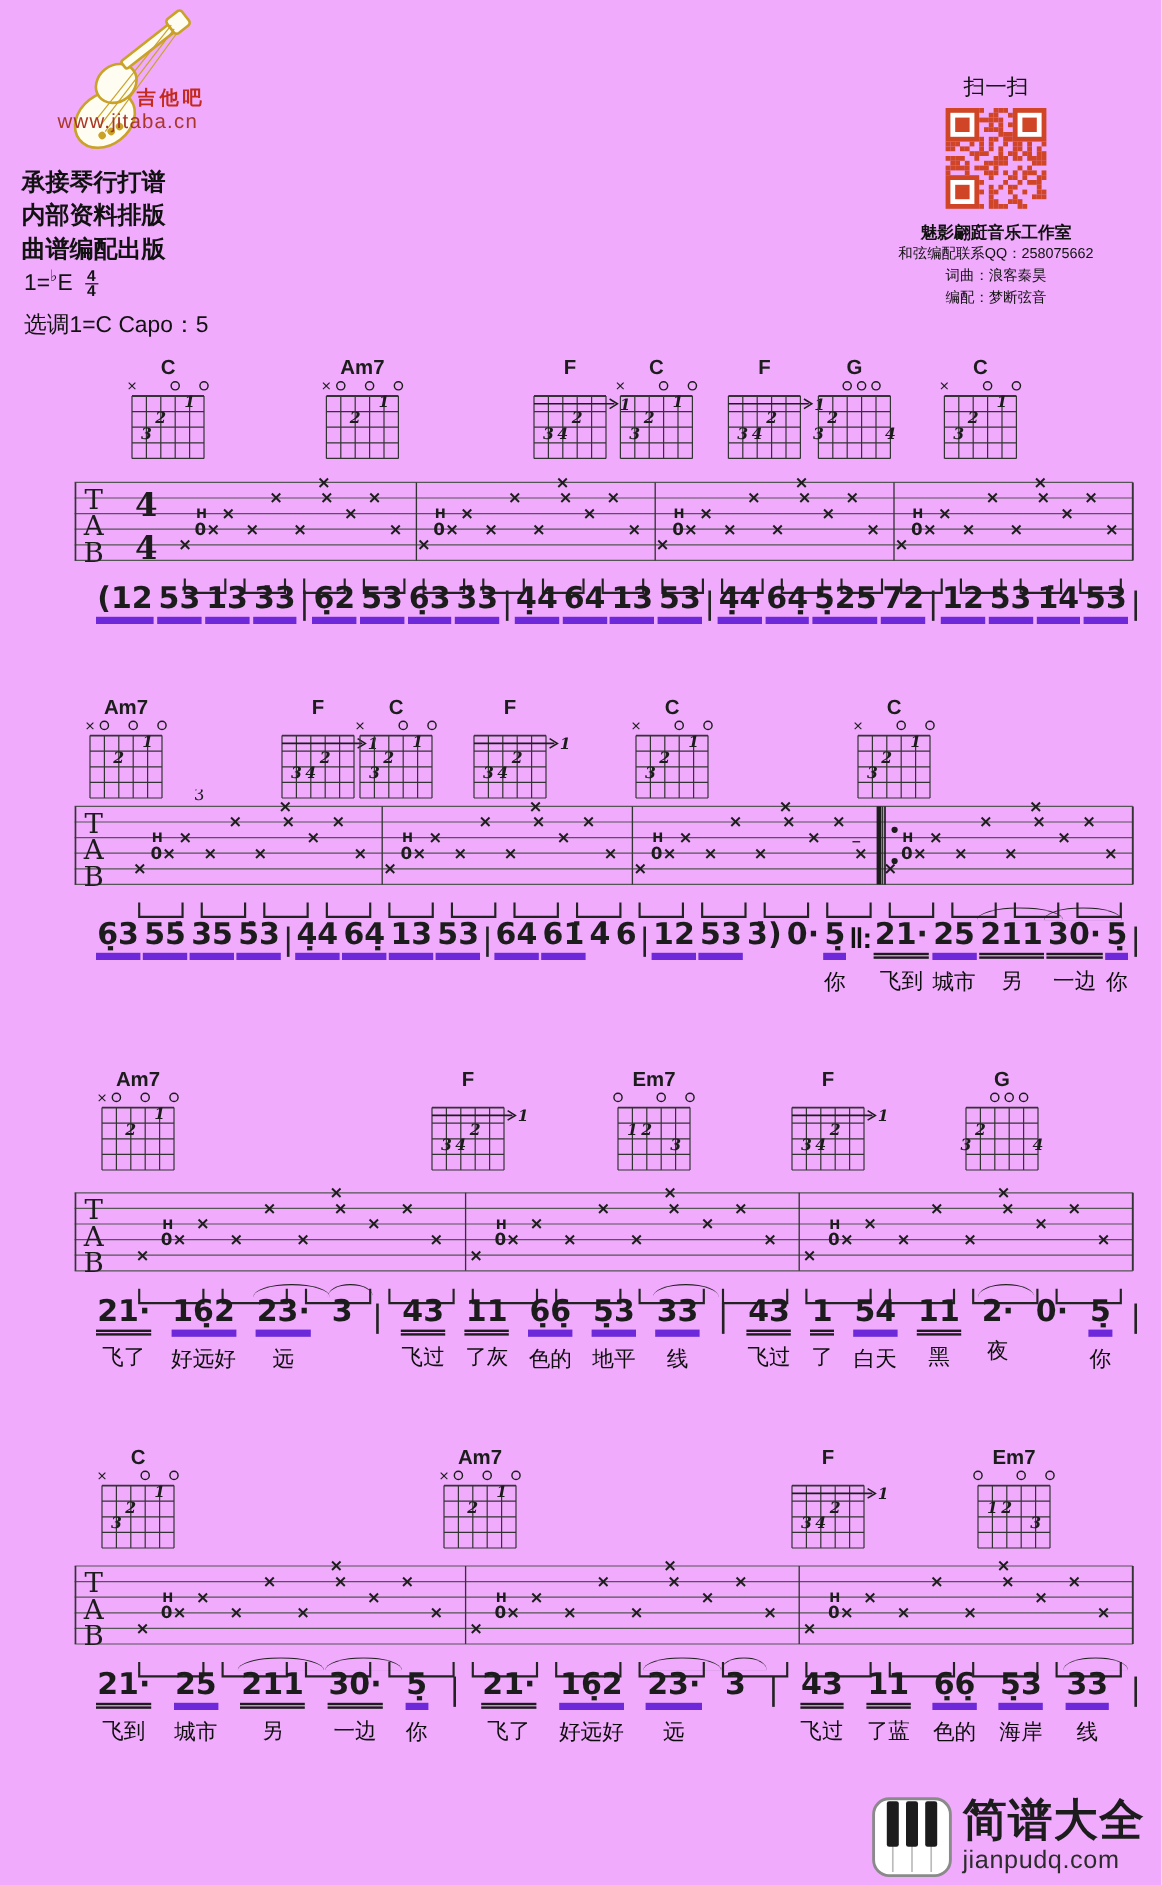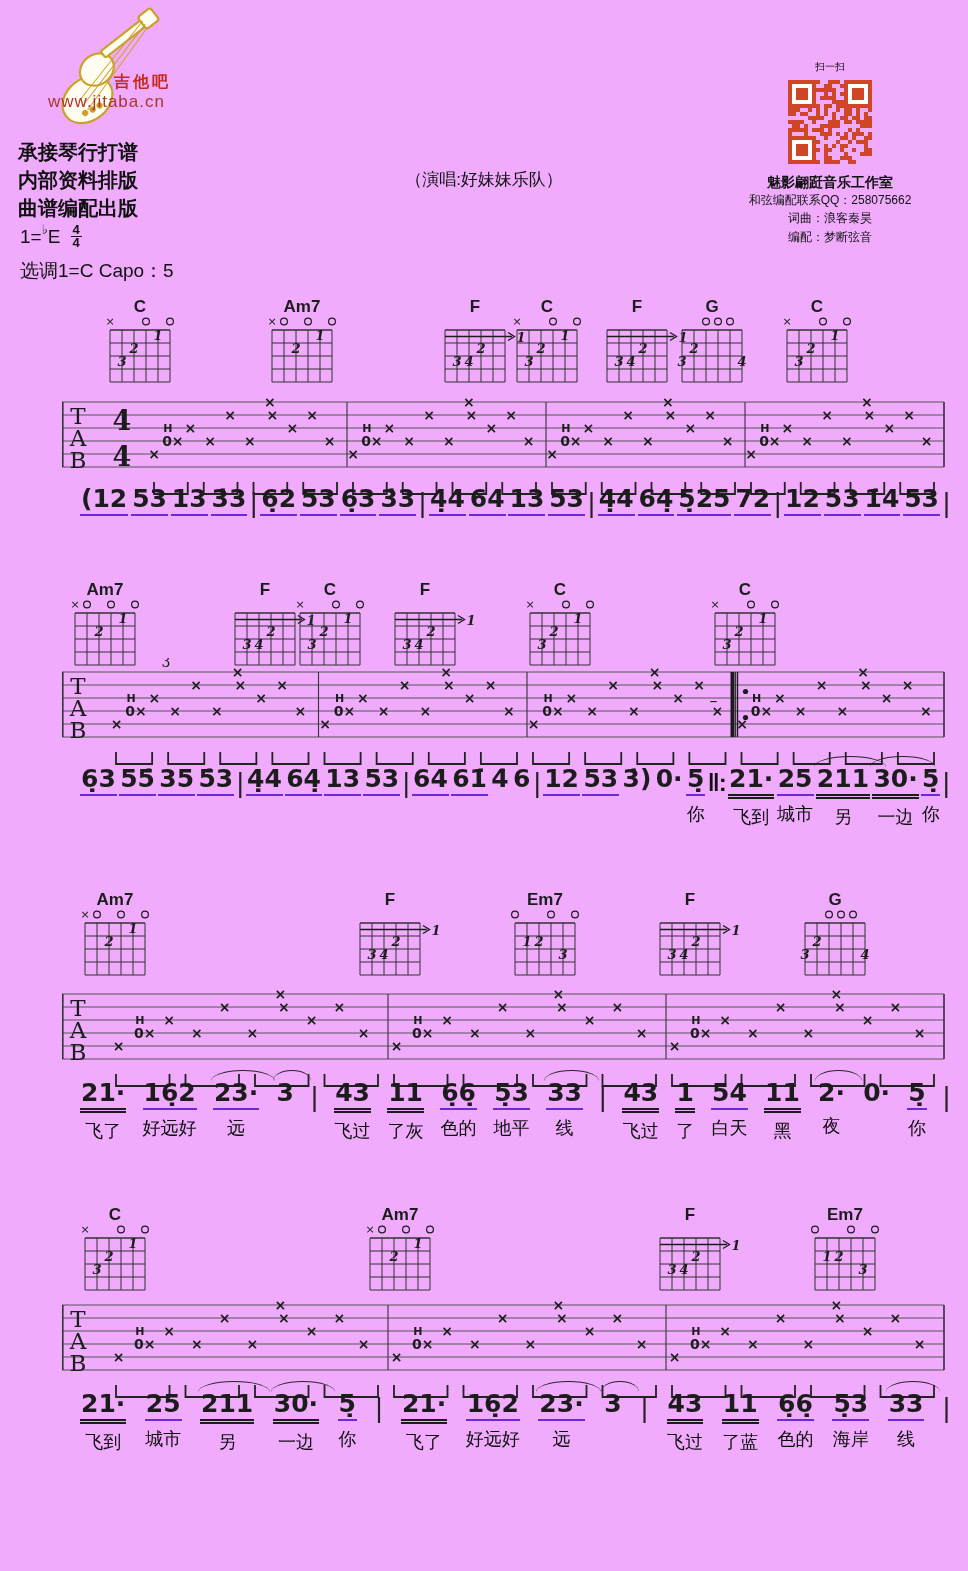--- a/index.html
+++ b/index.html
@@ -12,33 +12,33 @@
   #title{position:absolute;left:0;top:70px;width:100%;text-align:center;
          font-size:42px;font-weight:900;letter-spacing:2px;color:#000;}
   #artist{position:absolute;left:0;top:168px;width:100%;text-align:center;font-size:17px;color:#111;}
   #services{position:absolute;left:18px;top:138px;font-size:20px;line-height:28px;font-weight:600;color:#111;}
   #keysig{position:absolute;left:20px;top:224px;font-size:19px;color:#111;display:flex;align-items:center;}
   #keysig .flat{font-size:13px;vertical-align:super;position:relative;top:-7px;}
   #keysig .frac{display:inline-flex;flex-direction:column;align-items:center;font-size:13px;line-height:12px;margin-left:10px;font-weight:600;}
   #keysig .frac .tp{border-bottom:1px solid #111;padding:0 2px;}
   #capo{position:absolute;left:20px;top:258px;font-size:19px;color:#111;}
   #qrblock{position:absolute;right:48px;top:60px;width:180px;text-align:center;color:#111;}
-  #qrblock .scan{font-size:10px;margin-bottom:2px;}
+  #qrblock .scan{font-size:18px;margin-bottom:2px;}
   #qrblock .studio{font-size:14px;font-weight:bold;margin-top:2px;}
   #qrblock .contact{font-size:12px;}
   #qrblock .credit{font-size:12px;line-height:19px;}
   
   .chordrow{position:absolute;left:0;width:968px;height:96px;}
   .chord{position:absolute;top:0;}
   .staffwrap{position:absolute;left:62px;width:895px;}
   .numrow{position:absolute;left:80px;right:18px;display:flex;justify-content:space-between;align-items:flex-start;}
   .tok{display:inline-flex;flex-direction:column;align-items:center;}
   .num{font-family:"DejaVu Sans","Liberation Sans",sans-serif;font-weight:700;font-size:25px;
        line-height:1.05;color:#1c1c1c;padding:0 1px 2px;position:relative;white-space:nowrap;}
-  .u1{border-bottom:2px solid #6d28d9;}
+  .u1{border-bottom:6px solid #6d28d9;}
   .u2{border-bottom:5px double #1c1c1c;}
   .u0{border-bottom:none;}
   .num.a::before{content:"";position:absolute;left:-2px;right:-16px;top:-10px;height:10px;
        border-top:1.7px solid #222;border-radius:50% 50% 0 0 / 100% 100% 0 0;}
   .ly{font-size:18px;margin-top:6px;color:#0d0d0d;white-space:nowrap;}
   .bar{font-size:27px;font-weight:300;color:#222;padding-top:2px;}
   .rep{font-size:24px;font-weight:bold;color:#111;padding-top:3px;letter-spacing:-1px;}
   
   #footer{position:absolute;right:14px;bottom:6px;display:flex;align-items:flex-start;}
   #footer .txt{margin-left:8px;}
@@ -62,21 +62,20 @@
         <line x1="52" y1="96" x2="150" y2="68" stroke-width="1"></line>
         <circle cx="48" cy="97" r="2" fill="#c9a227"></circle>
         <circle cx="56" cy="99" r="2" fill="#c9a227"></circle>
         <circle cx="64" cy="100" r="2" fill="#c9a227"></circle>
       </g>
     </svg>
     <span class="site-name">吉他吧</span>
     <span class="site-url">www.jitaba.cn</span>
   </div>
 
-  <div id="artist">（演唱:好妹妹乐队）</div>
 
   <div id="services">
     <div>承接琴行打谱</div>
     <div>内部资料排版</div>
     <div>曲谱编配出版</div>
   </div>
 
   <div id="keysig">
     <span>1=</span>
       <span class="flat">♭</span>
@@ -1285,14 +1284,29 @@
           <span class="ly">海岸</span>
         </span>
         <span class="tok">
           <span class="num u1 a">33</span>
           <span class="ly">线</span>
         </span>
         <span class="bar">|</span>
       </div>
     </div>
 
+  <div id="footer">
+    <svg width="68" height="68" viewBox="0 0 68 68">
+      <rect x="2" y="2" width="64" height="64" rx="13" fill="#ffffff" stroke="#8a8a8a" stroke-width="2.4"></rect>
+      <line x1="18" y1="6" x2="18" y2="63" stroke="#bbb" stroke-width="1.4"></line>
+      <line x1="34" y1="6" x2="34" y2="63" stroke="#bbb" stroke-width="1.4"></line>
+      <line x1="50" y1="6" x2="50" y2="63" stroke="#bbb" stroke-width="1.4"></line>
+      <rect x="13" y="4" width="10" height="38" rx="2" fill="#1c1c1c"></rect>
+      <rect x="29" y="4" width="10" height="38" rx="2" fill="#1c1c1c"></rect>
+      <rect x="45" y="4" width="10" height="38" rx="2" fill="#1c1c1c"></rect>
+    </svg>
+    <div class="txt">
+      <div class="brand">简谱大全</div>
+      <div class="site">jianpudq.com</div>
+    </div>
+  </div>
 
 </div>
 
 </body></html>

